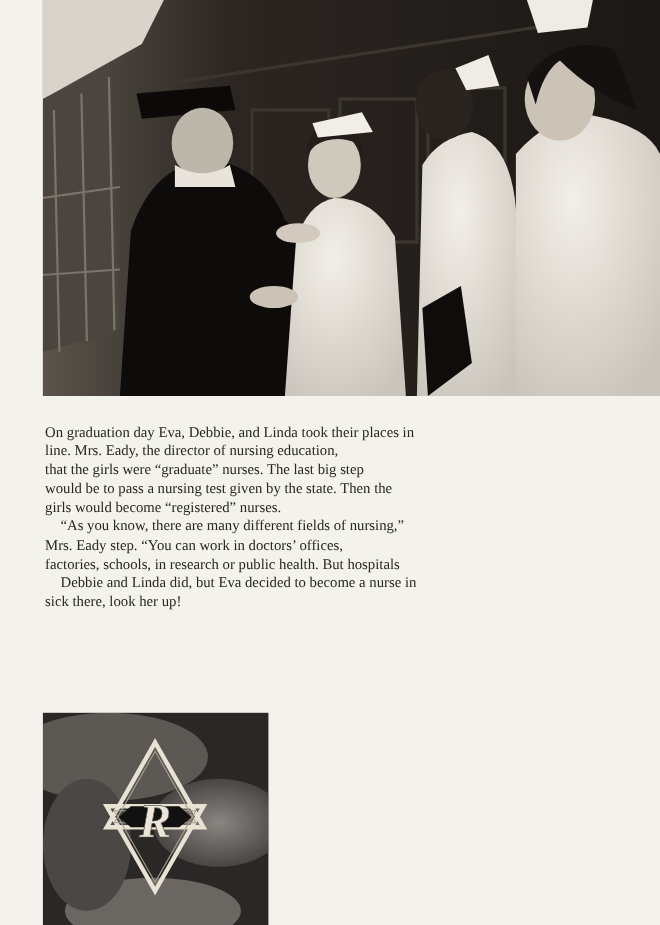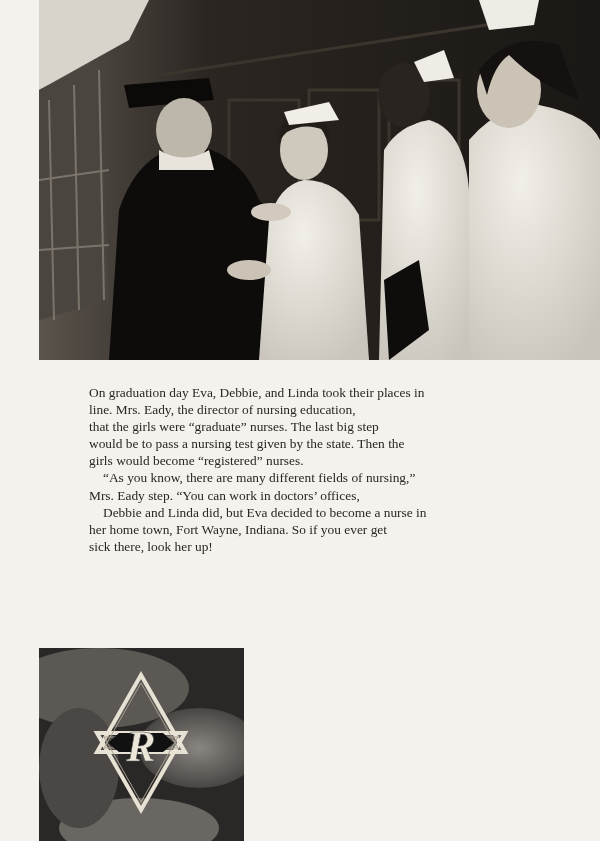--- a/index.html
+++ b/index.html
@@ -16,21 +16,21 @@
     }
     .photo-bottom {
       position: absolute; left: 39px; top: 648px; width: 205px; height: 193px;
       background: #3a3836; overflow: hidden;
     }
     .photo-top svg, .photo-bottom svg { display: block; width: 100%; height: 100%; }
     .body-text {
       position: absolute; left: 41px; top: 384px; width: 400px;
       font-size: 13.4px; line-height: 17.1px;
     }
-    .body-text .line { white-space: nowrap; display: block; margin-left: 48px; }
+    .body-text .line { white-space: nowrap; display: block; }
     .body-text .indent { padding-left: 14px; }
   </style>
 </head>
 <body>
 
 <div class="photo-top">
   <svg viewBox="0 0 561 360" preserveAspectRatio="none">
     <defs>
       <linearGradient id="wall" x1="0" y1="0" x2="1" y2="0">
         <stop offset="0" stop-color="#5a544c"></stop>
@@ -92,24 +92,24 @@
   <div>
     <span class="line">On graduation day Eva, Debbie, and Linda took their places in</span>
     <span class="line">line. Mrs. Eady, the director of nursing education,</span>
     <span class="line">that the girls were “graduate” nurses. The last big step</span>
     <span class="line">would be to pass a nursing test given by the state. Then the</span>
     <span class="line">girls would become “registered” nurses.</span>
   </div>
   <div>
     <span class="line indent">“As you know, there are many different fields of nursing,”</span>
     <span class="line">Mrs. Eady step. “You can work in doctors’ offices,</span>
+    <span class="line">factories, schools, in research or public health. But hospitals</span>
   </div>
   <div>
     <span class="line indent">Debbie and Linda did, but Eva decided to become a nurse in</span>
-    <span class="line">her home town, Fort Wayne, Indiana. So if you ever get</span>
     <span class="line">sick there, look her up!</span>
   </div>
 </div>
 
 <div class="photo-bottom">
   <svg viewBox="0 0 205 193" preserveAspectRatio="none">
     <defs>
       <radialGradient id="hand" cx="0.5" cy="0.5" r="0.7">
         <stop offset="0" stop-color="#8a8682"></stop>
         <stop offset="1" stop-color="#2e2c2a"></stop>

